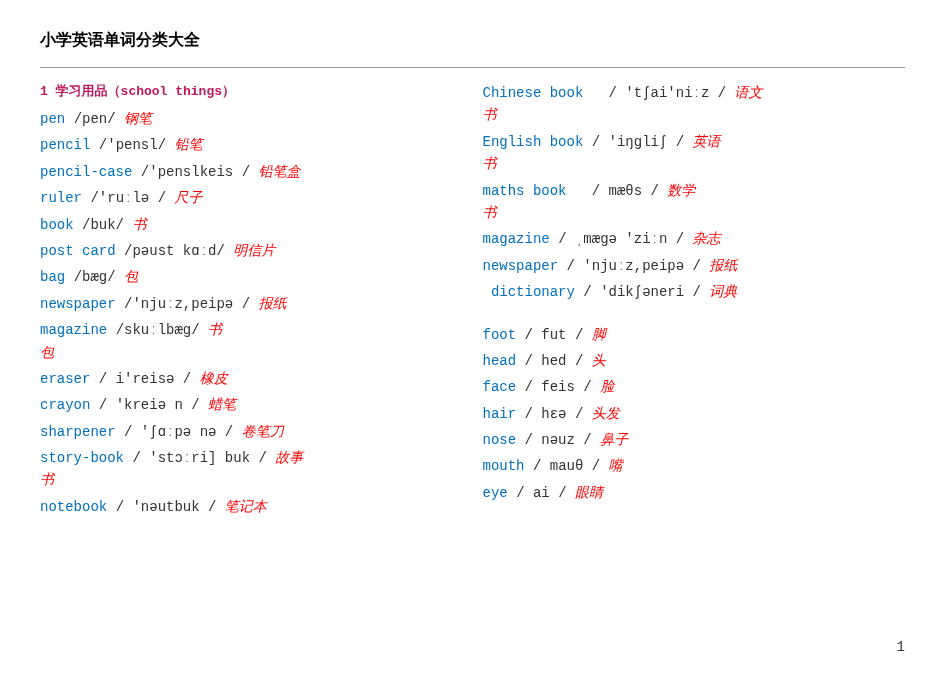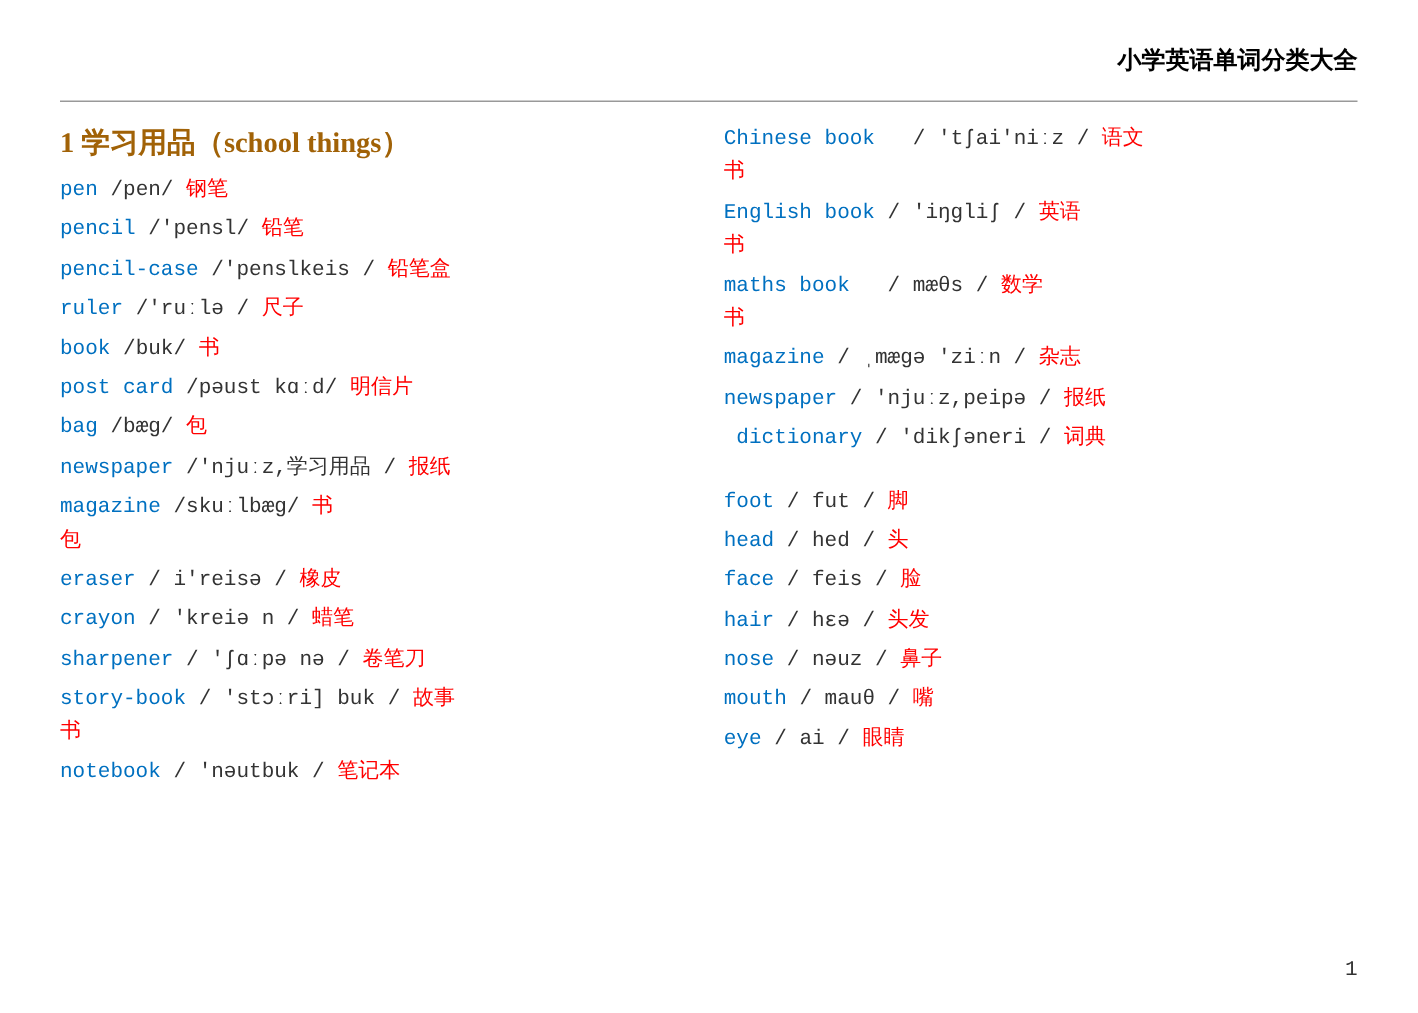--- a/index.html
+++ b/index.html
@@ -7,21 +7,21 @@
       background: #fff;
       font-family: 'Courier New', Courier, monospace;
       font-size: 14px;
       color: #333;
       padding: 30px 40px;
       width: 945px;
       min-height: 675px;
       position: relative;
     }
     .page-title {
-      text-align: right;
+      text-align: left;
       font-size: 16px;
       font-weight: bold;
       color: #000;
       margin-bottom: 16px;
       font-family: SimSun, '宋体', serif;
     }
     .divider {
       border: none;
       border-top: 1px solid #999;
       margin-bottom: 14px;
@@ -32,42 +32,43 @@
     }
     .left-col {
       width: 50%;
       padding-right: 20px;
     }
     .right-col {
       width: 50%;
       padding-left: 10px;
     }
     .section-heading {
-      font-size: 19px;
+      font-size: 13px;
       font-weight: bold;
-      color: #a16207;
+      color: #be185d;
       margin-bottom: 8px;
-      font-family: Liberation Serif, serif;
+      font-family: Liberation Mono, monospace;
     }
     .word-entry {
       margin-bottom: 4px;
       line-height: 1.6;
       color: #1a1a1a;
     }
     .word-entry .en {
       color: #0070c0;
       font-family: 'Courier New', Courier, monospace;
     }
     .word-entry .phonetic {
       color: #333;
       font-family: 'Courier New', Courier, monospace;
     }
     .word-entry .cn {
       color: #ff0000;
       font-family: SimSun, '宋体', serif;
+      font-style: italic;
     }
     .page-number {
       position: absolute;
       bottom: 20px;
       right: 40px;
       color: #333;
       font-size: 14px;
     }
   </style>
 </head>
@@ -96,21 +97,21 @@
       <div class="word-entry">
         <span class="en">book</span> <span class="phonetic">/buk/</span> <span class="cn">书</span>
       </div>
       <div class="word-entry">
         <span class="en">post card</span> <span class="phonetic">/pəust kɑːd/</span> <span class="cn">明信片</span>
       </div>
       <div class="word-entry">
         <span class="en">bag</span> <span class="phonetic">/bæg/</span> <span class="cn">包</span>
       </div>
       <div class="word-entry">
-        <span class="en">newspaper</span> <span class="phonetic">/'njuːz,学习用品 /</span> <span class="cn">报纸</span>
+        <span class="en">newspaper</span> <span class="phonetic">/'njuːz,peipə /</span> <span class="cn">报纸</span>
       </div>
       <div class="word-entry">
         <span class="en">magazine</span> <span class="phonetic">/skuːlbæg/</span> <span class="cn">书</span><br>
         <span class="cn">包</span>
       </div>
       <div class="word-entry">
         <span class="en">eraser</span> <span class="phonetic">/ i'reisə /</span> <span class="cn">橡皮</span>
       </div>
       <div class="word-entry">
         <span class="en">crayon</span> <span class="phonetic">/ 'kreiə n /</span> <span class="cn">蜡笔</span>

